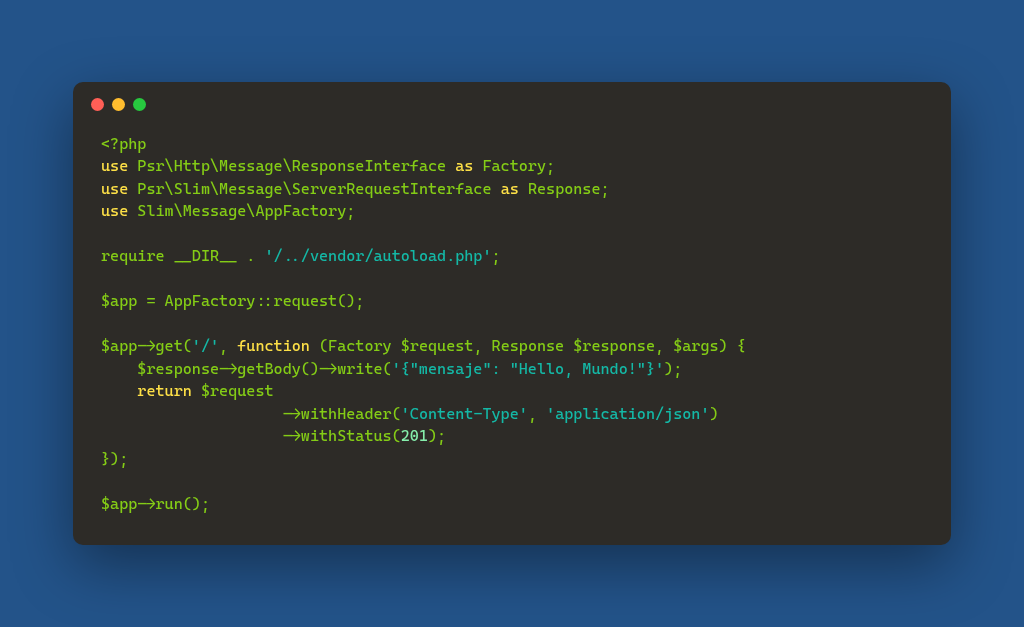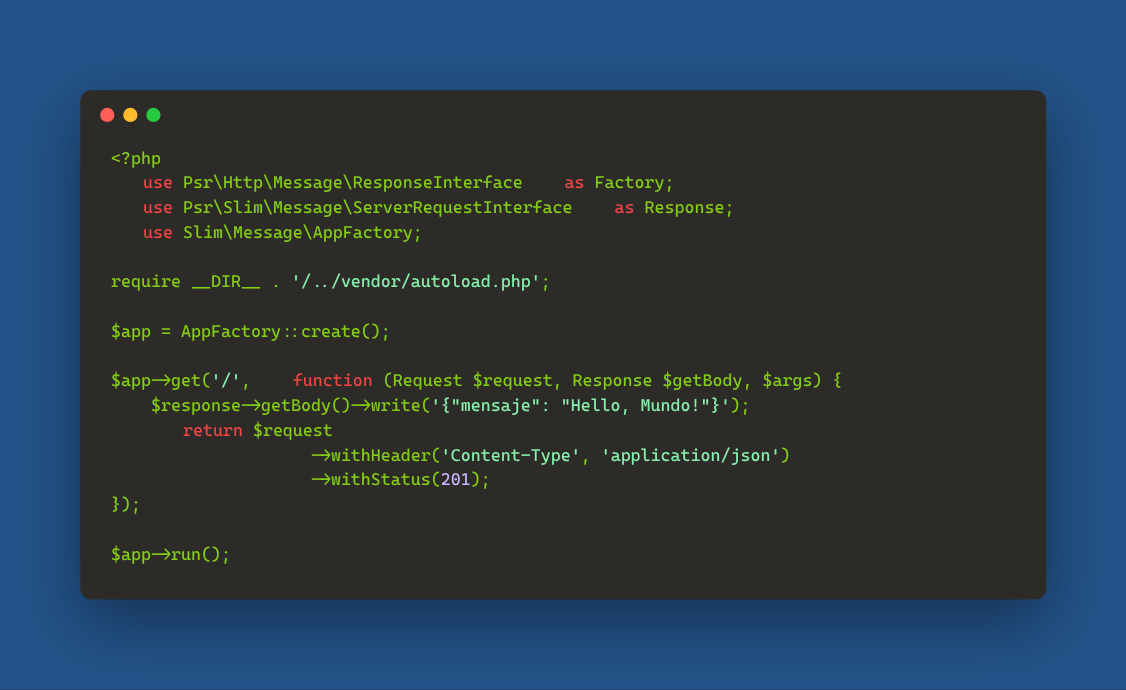--- a/index.html
+++ b/index.html
@@ -46,43 +46,43 @@
     .code {
       padding: 14px 28px 30px 28px;
       font-size: 15.5px;
       line-height: 1.45;
       color: #e8e6e3;
       white-space: pre;
       overflow-x: auto;
     }
 
     .t-default { color: #84cc16; }
-    .t-keyword { color: #ef4444; margin-left: 29px; }
-    .t-string  { color: #86efac; }
-    .t-number  { color: #c4b5fd; }
+    .t-keyword { color: #fde047; }
+    .t-string  { color: #14b8a6; }
+    .t-number  { color: #86efac; }
   </style>
 </head>
 <body>
 
 <div class="window">
   <div class="titlebar">
     <div class="dot dot-red"></div>
     <div class="dot dot-yellow"></div>
     <div class="dot dot-green"></div>
   </div>
   <div class="code"><span class="t-default">&lt;?php</span>
 <span class="t-keyword">use</span><span class="t-default"> Psr\Http\Message\ResponseInterface </span><span class="t-keyword">as</span><span class="t-default"> Factory;</span>
 <span class="t-keyword">use</span><span class="t-default"> Psr\Slim\Message\ServerRequestInterface </span><span class="t-keyword">as</span><span class="t-default"> Response;</span>
 <span class="t-keyword">use</span><span class="t-default"> Slim\Message\AppFactory;</span>
 
 <span class="t-default">require __DIR__ . </span><span class="t-string">'/../vendor/autoload.php'</span><span class="t-default">;</span>
 
-<span class="t-default">$app = AppFactory::create();</span>
+<span class="t-default">$app = AppFactory::request();</span>
 
-<span class="t-default">$app-&gt;get(</span><span class="t-string">'/'</span><span class="t-default">, </span><span class="t-keyword">function</span><span class="t-default"> (Request $request, Response $getBody, $args) {</span>
+<span class="t-default">$app-&gt;get(</span><span class="t-string">'/'</span><span class="t-default">, </span><span class="t-keyword">function</span><span class="t-default"> (Factory $request, Response $response, $args) {</span>
 <span class="t-default">    $response-&gt;getBody()-&gt;write(</span><span class="t-string">'{"mensaje": "Hello, Mundo!"}'</span><span class="t-default">);</span>
 <span class="t-default">    </span><span class="t-keyword">return</span><span class="t-default"> $request</span>
 <span class="t-default">                    -&gt;withHeader(</span><span class="t-string">'Content-Type'</span><span class="t-default">, </span><span class="t-string">'application/json'</span><span class="t-default">)</span>
 <span class="t-default">                    -&gt;withStatus(</span><span class="t-number">201</span><span class="t-default">);</span>
 <span class="t-default">});</span>
 
 <span class="t-default">$app-&gt;run();</span></div>
 </div>
 
 </body></html>

